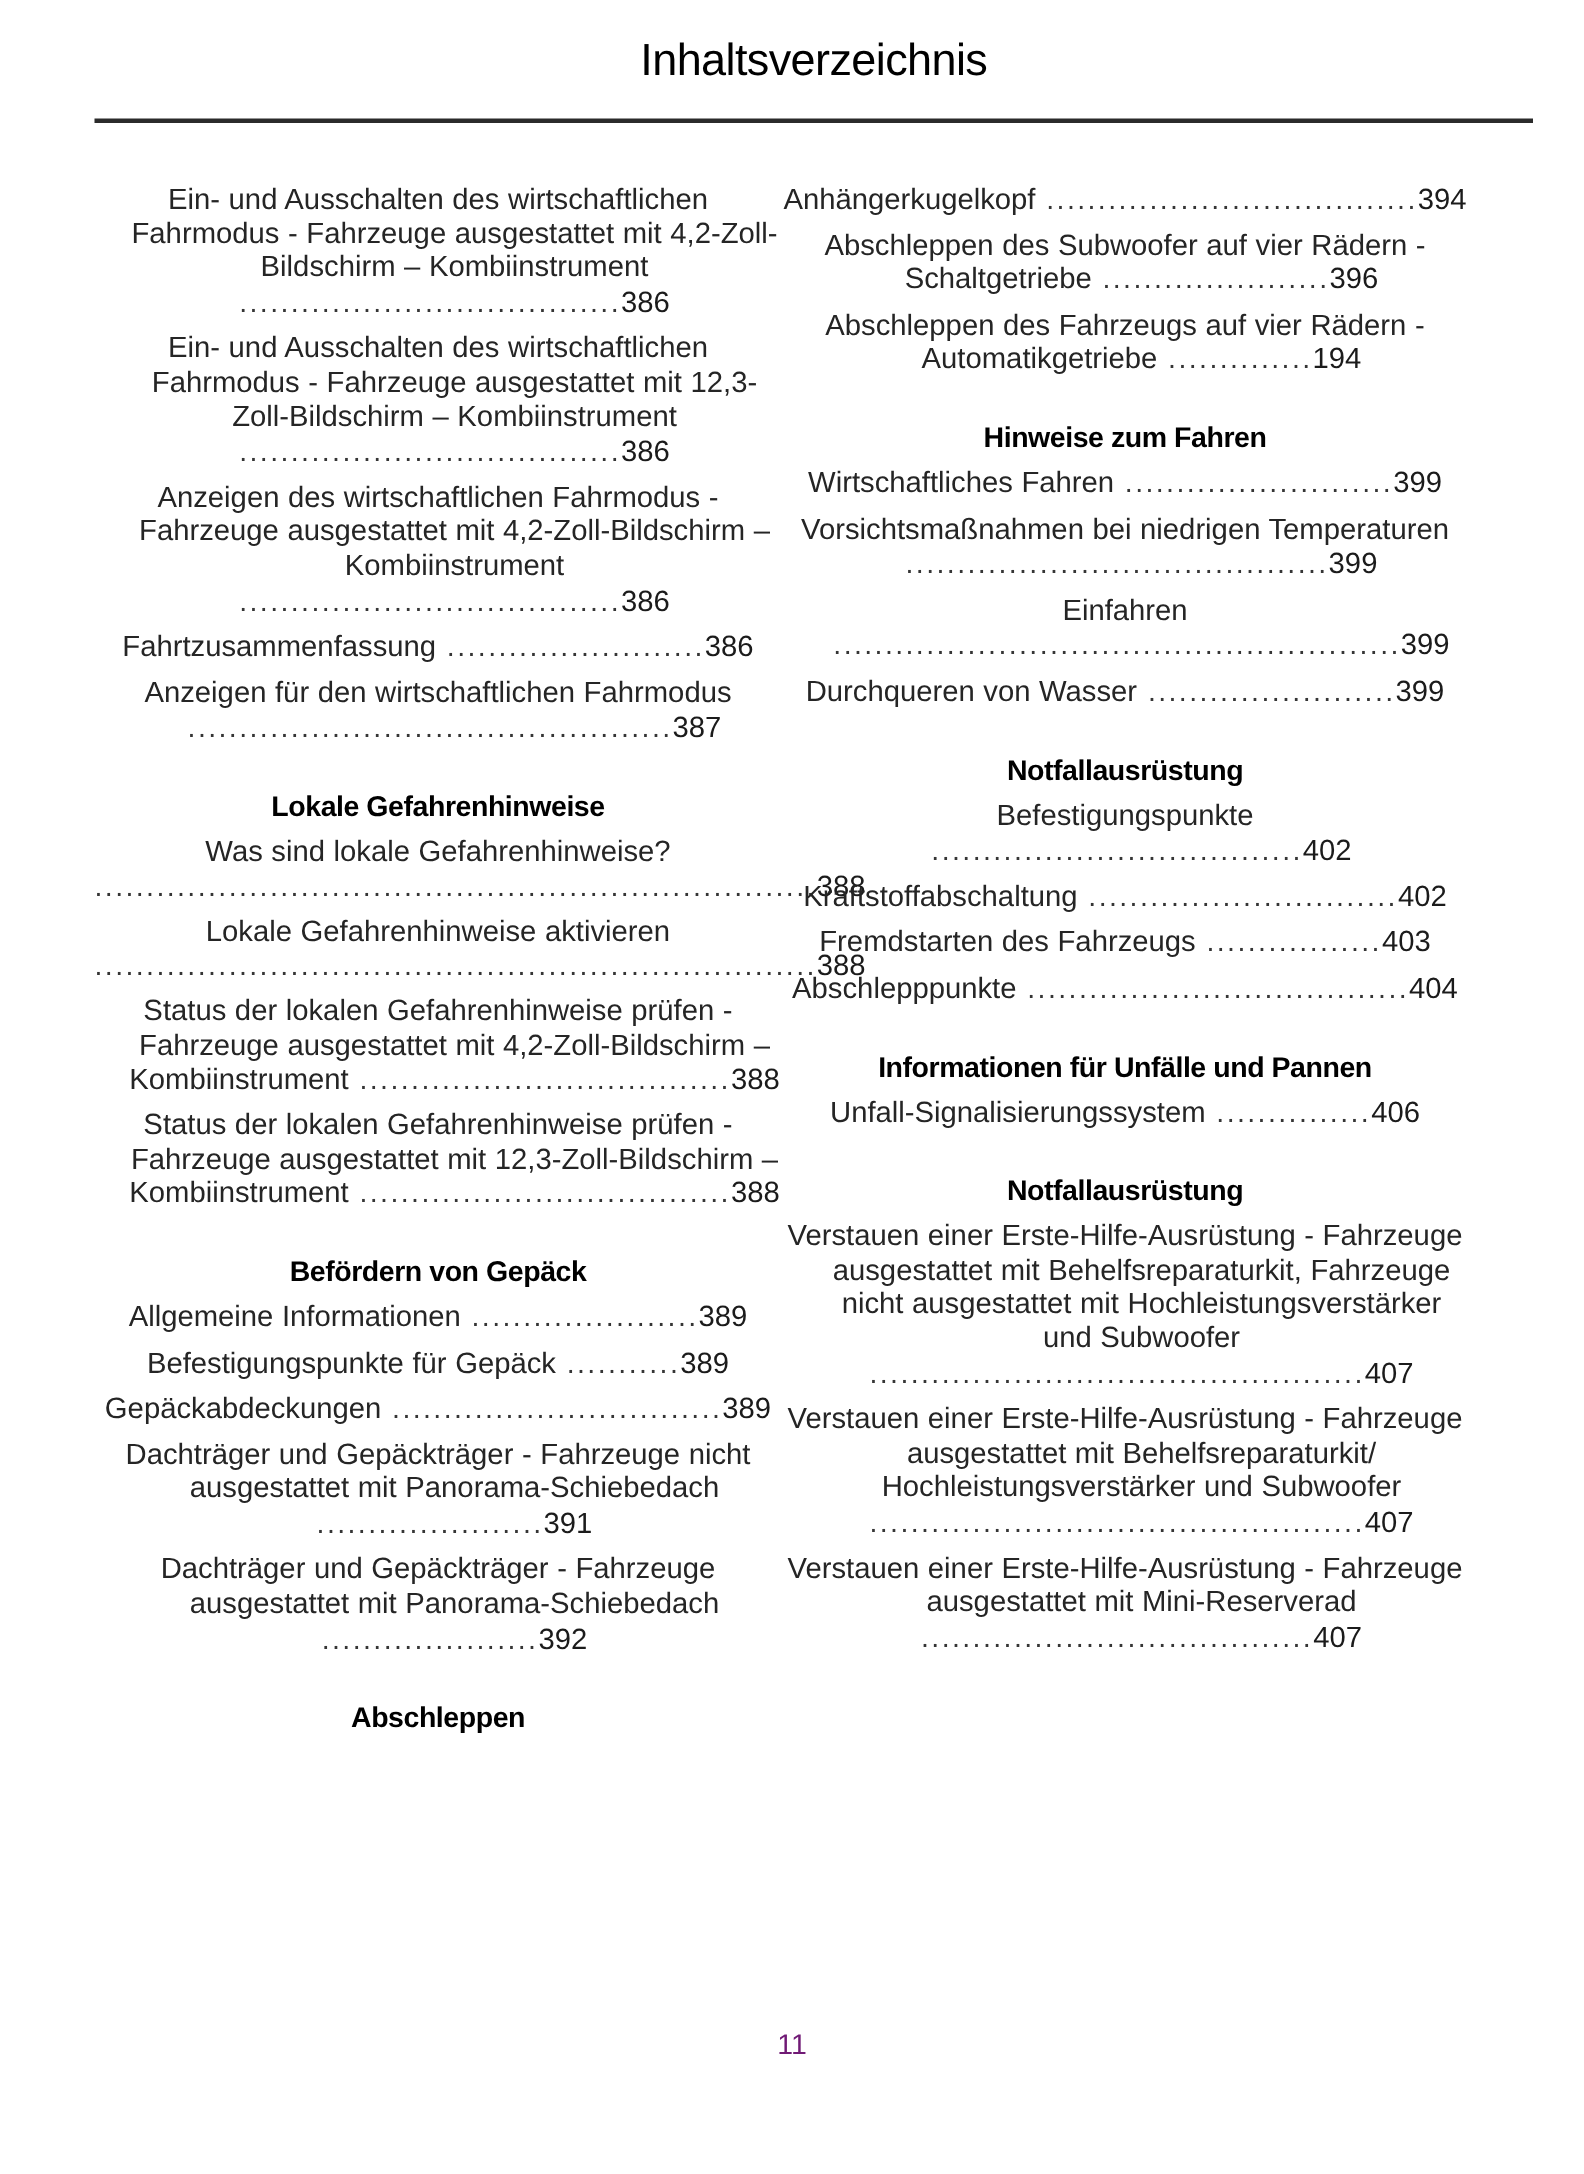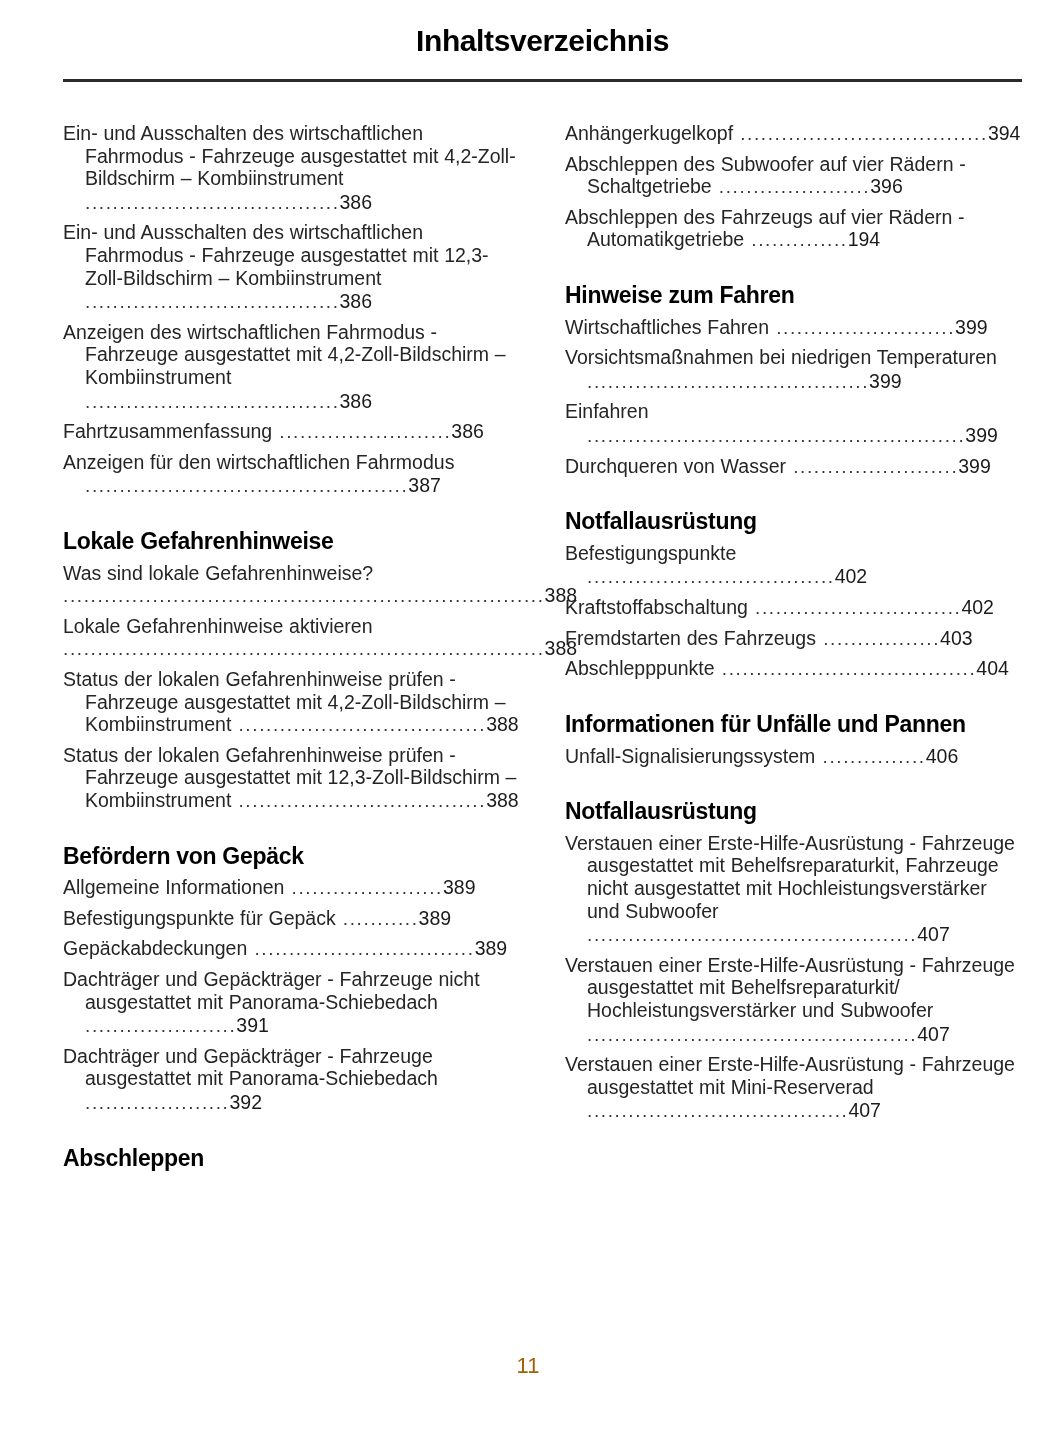--- a/index.html
+++ b/index.html
@@ -25,21 +25,21 @@
   
   .page-header {
     position: absolute;
     left: 63px;
     top: 24px;
     width: 959px;
     text-align: center;
   }
   .page-header .title {
     font-size: 30px;
-    font-weight: 700;
+    font-weight: 400;
     letter-spacing: -0.4px;
     color: #000000;
     line-height: 1.15;
     font-stretch: condensed;
   }
   .header-rule {
     position: absolute;
     left: 63px;
     top: 79px;
     width: 959px;
@@ -47,30 +47,30 @@
     background: #2b2b2b;
   }
 
   
   .columns {
     position: absolute;
     left: 63px;
     top: 122px;
     width: 959px;
     display: flex;
-    gap: 44px;
+    text-align: center;
   }
   .column {
     width: 458px;
     flex: 0 0 458px;
   }
 
   
   .section-heading {
-    font-size: 23px;
+    font-size: 19px;
     font-weight: 700;
     color: #000000;
     line-height: 1.16;
     letter-spacing: -0.3px;
     margin: 30px 0 7px 0;
     padding-left: 4px;
     text-indent: -4px;
   }
 
   
@@ -99,22 +99,22 @@
     display: block;
   }
 
   
   .footer-pageno {
     position: absolute;
     left: 0;
     top: 1353px;
     width: 1056px;
     text-align: center;
-    font-size: 22px;
-    color: #a16207;
+    font-size: 19px;
+    color: #701a75;
   }
 </style>
 </head>
 <body>
 
 <div class="page">
 
   <div class="page-header">
     <div class="title">Inhaltsverzeichnis</div>
   </div>

